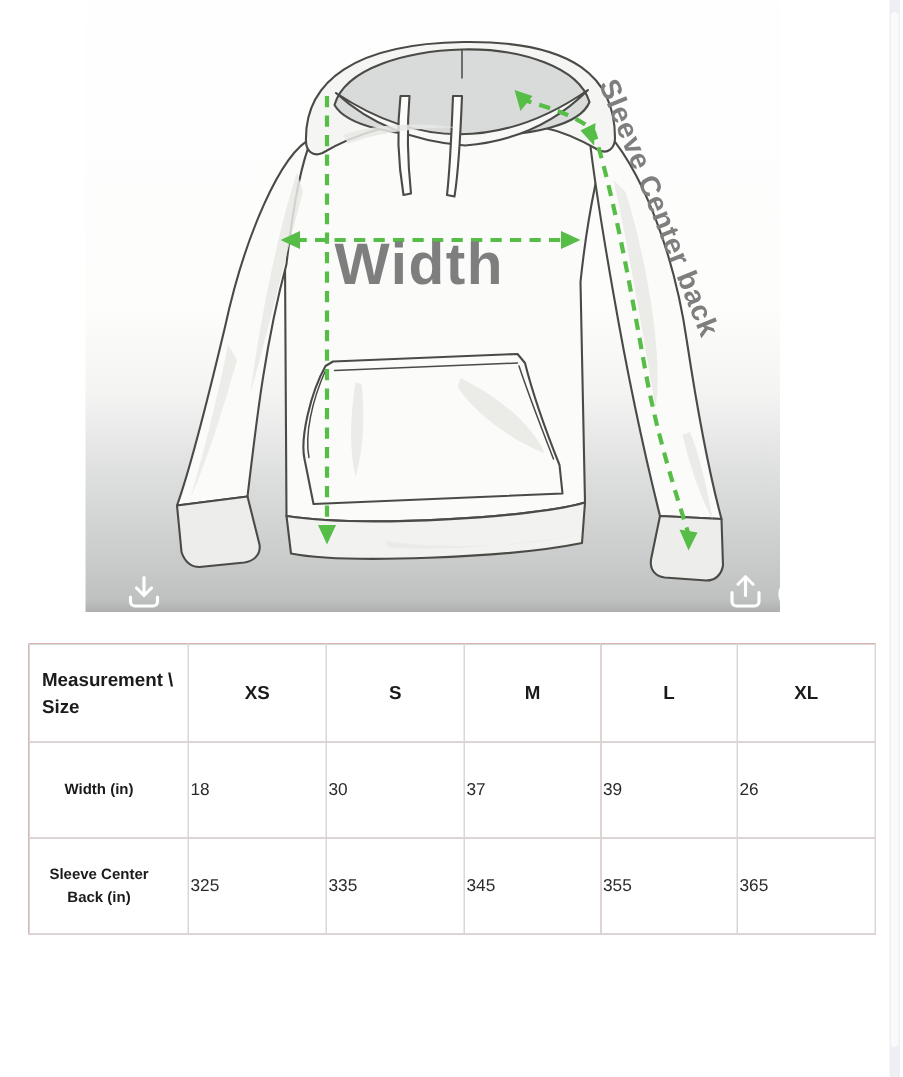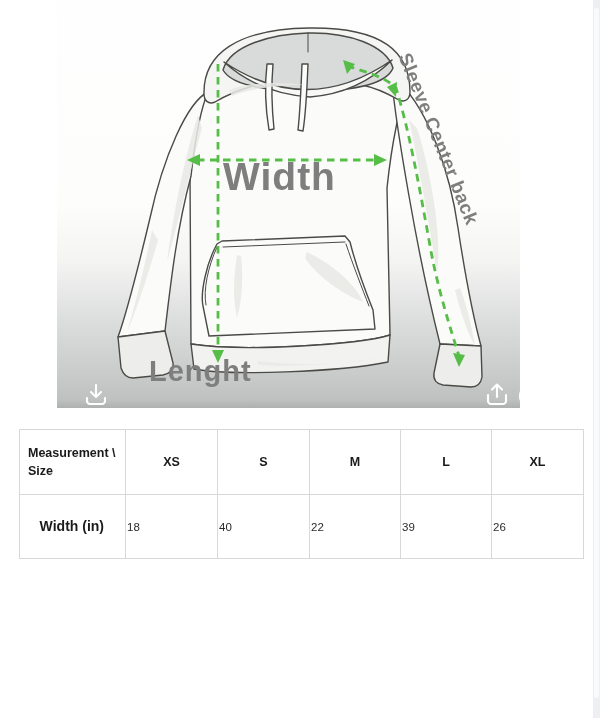--- a/index.html
+++ b/index.html
@@ -22,21 +22,21 @@
   .partial-circle{left:452px;top:383px;}
 
   
   table.size-table{position:absolute;left:19px;top:429px;width:564px;border-collapse:collapse;
     table-layout:fixed;background:#b91c1c;}
   table.size-table th,table.size-table td{border:1px solid #d8d8d8;color:#1b1b1b;
     vertical-align:middle;background:#fff;}
   table.size-table thead th{height:52px;font-size:12.5px;font-weight:700;text-align:center;}
   table.size-table thead th.mcol{text-align:left;padding:6px 8px;line-height:1.45;}
   table.size-table tbody td{height:51px;font-size:11.5px;color:#2b2b2b;}
-  table.size-table tbody td.rlabel{font-size:14px;font-weight:700;text-align:right;
+  table.size-table tbody td.rlabel{font-size:10px;font-weight:700;text-align:center;
     padding:6px 21px 6px 8px;line-height:1.5;color:#1b1b1b;}
 
   
   .scrollbar-track{position:absolute;left:593px;top:0;width:7px;height:718px;background:#edeff2;}
   .scrollbar-thumb{position:absolute;left:1px;top:8px;width:5px;height:690px;
     background:#f9fafb;border-radius:3px;}
 </style>
 </head>
 <body>
 
@@ -100,21 +100,20 @@
         <polygon points="155,350 167,350 161,363"></polygon>
         <polygon points="143,154 143,166 130,160"></polygon>
         <polygon points="317,154 317,166 330,160"></polygon>
         <polygon points="286,60 298,64 290,74"></polygon>
         <polygon points="340,82 330,87 339,97"></polygon>
         <polygon points="396,353 408,355 402,367"></polygon>
       </g>
     </svg>
 
     <div class="measure-label width-label">Width</div>
-    <div class="measure-label length-label">Lenght</div>
     <div class="measure-label sleeve-label">Sleeve Center back</div>
 
     <svg class="overlay-icon dl-icon" width="26" height="26" viewBox="0 0 26 26" fill="none" stroke="#ffffff" stroke-width="2.1" stroke-linecap="round" stroke-linejoin="round">
       <path d="M13,4 L13,15"></path>
         <path d="M8,11 L13,16 L18,11"></path>
       <path d="M4,17 L4,20 C4,21.6 5.4,23 7,23 L19,23 C20.6,23 22,21.6 22,20 L22,17"></path>
     </svg>
 
     <svg class="overlay-icon sh-icon" width="26" height="26" viewBox="0 0 26 26" fill="none" stroke="#ffffff" stroke-width="2.1" stroke-linecap="round" stroke-linejoin="round">
       <path d="M13,16 L13,4"></path>
@@ -143,24 +142,32 @@
         <th>S</th>
         <th>M</th>
         <th>L</th>
         <th>XL</th>
       </tr>
     </thead>
     <tbody>
       <tr>
         <td class="rlabel">Width (in)</td>
         <td>18</td>
-        <td>40</td>
-        <td>22</td>
+        <td>30</td>
+        <td>37</td>
         <td>39</td>
         <td>26</td>
+      </tr>
+      <tr>
+        <td class="rlabel">Sleeve Center Back (in)</td>
+        <td>325</td>
+        <td>335</td>
+        <td>345</td>
+        <td>355</td>
+        <td>365</td>
       </tr>
     </tbody>
   </table>
 
   <div class="scrollbar-track">
     <div class="scrollbar-thumb"></div>
   </div>
 
 </div>
 

